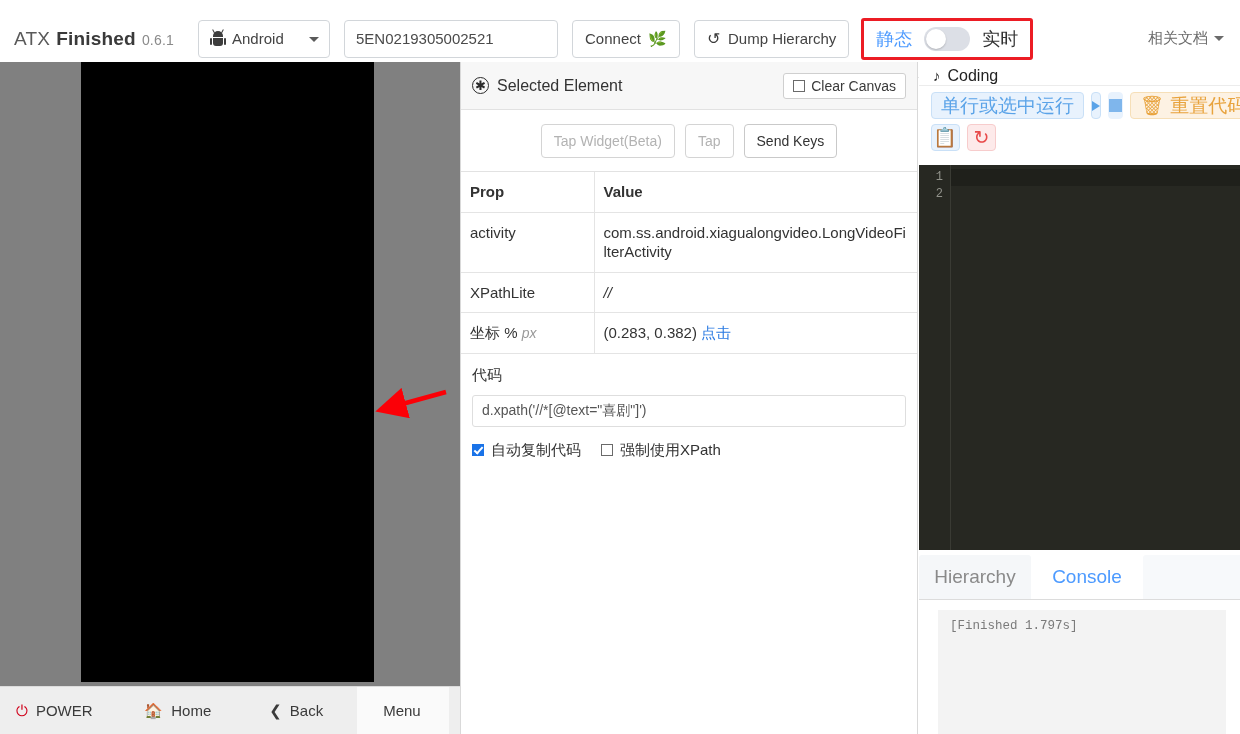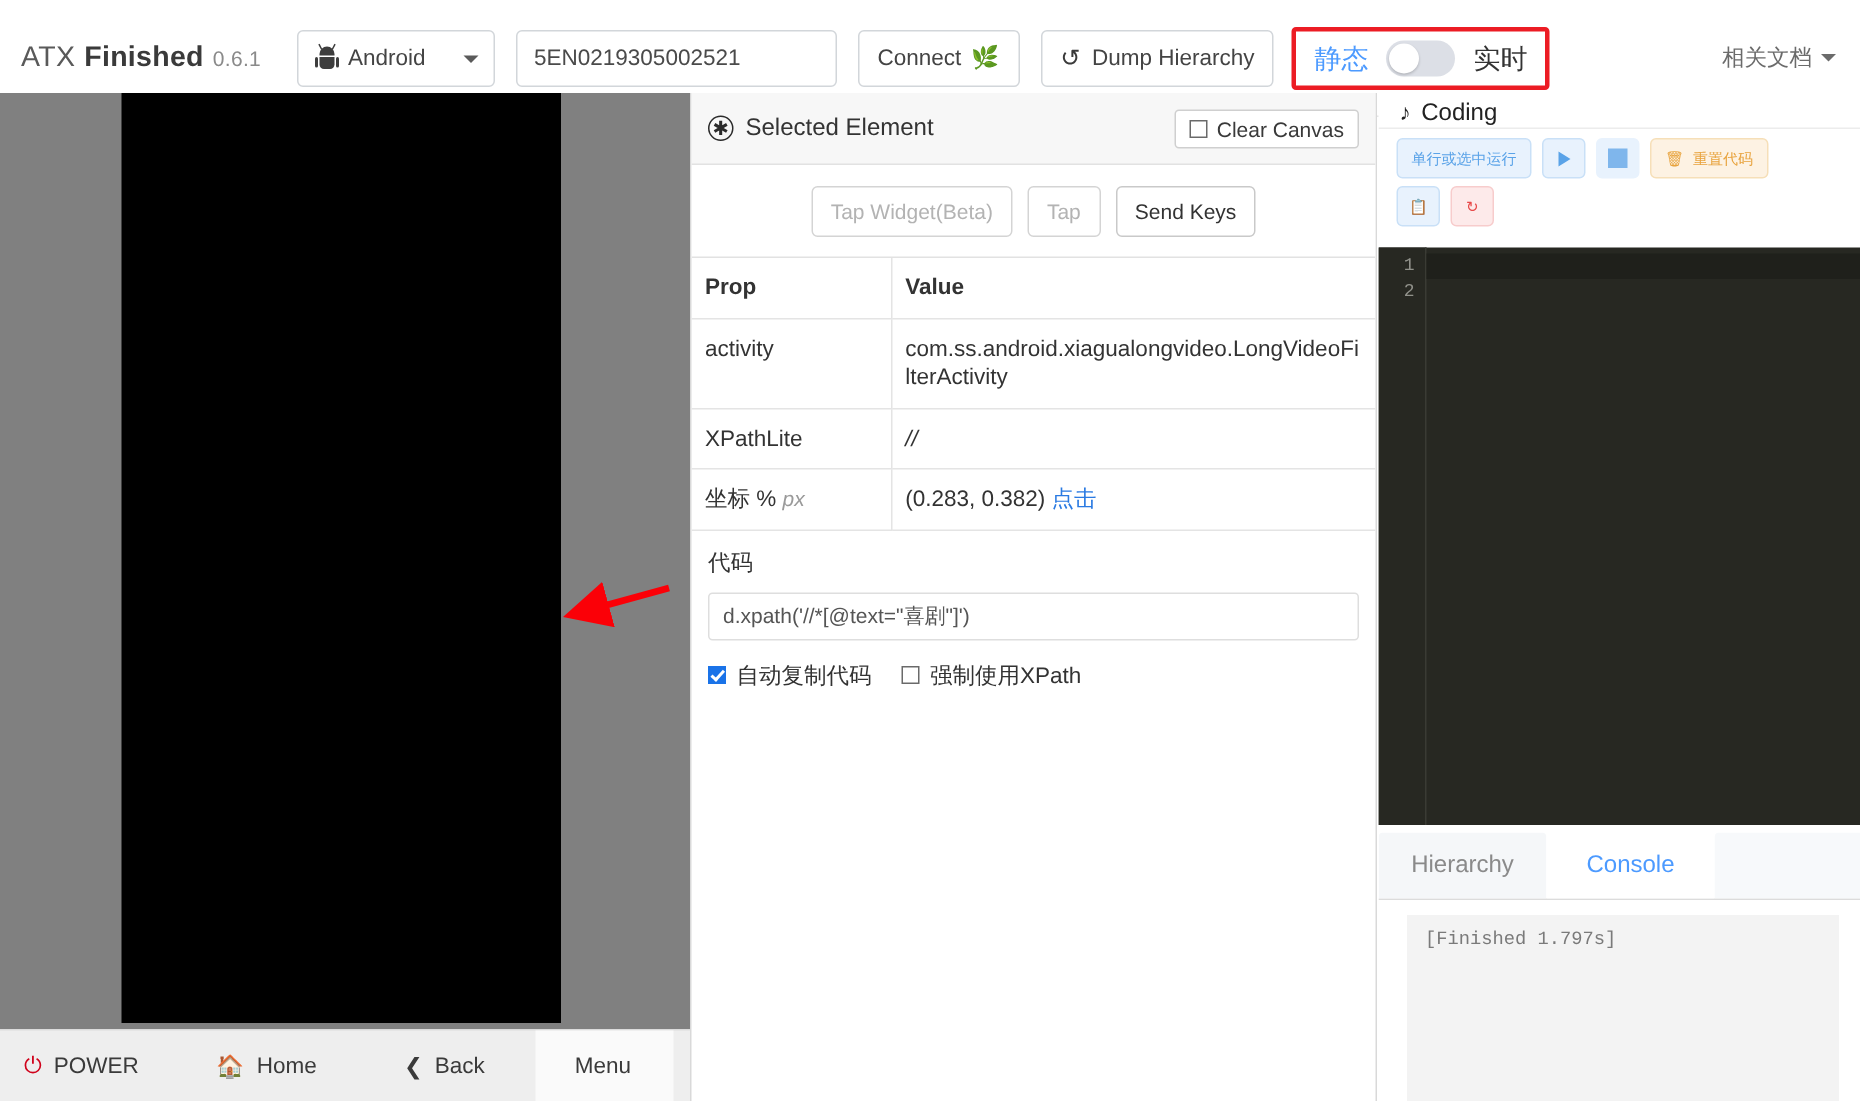--- a/index.html
+++ b/index.html
@@ -211,21 +211,21 @@
   .coding-head {
     height: 24px; display: flex; align-items: center; padding: 4px 0 0 14px;
     font-size: 16px; color: #222; gap: 7px; border-bottom: 1px solid #ececec;
   }
   .note-ico { font-size: 15px; color: #222; }
 
   .coding-tools { padding: 6px 0 6px 12px; }
   .tool-line { display: flex; align-items: center; gap: 7px; margin-bottom: 5px; }
   .tbtn {
     height: 27px; border-radius: 4px; display: inline-flex; align-items: center;
-    justify-content: center; font-size: 10px; cursor: pointer; padding: 0 9px;
+    justify-content: center; font-size: 19px; cursor: pointer; padding: 0 9px;
     white-space: nowrap;
   }
   .tbtn.blue { background: #e8f2fd; border: 1px solid #c9e0f7; color: #5aa3e8; }
   .tbtn.orange { background: #fdf2e3; border: 1px solid #f6dfb8; color: #e8a33d; gap: 6px; }
   .tbtn.icon-blue { background: #e8f2fd; border: 1px solid #c9e0f7; color: #5aa3e8; width: 29px; padding: 0; }
   .tbtn.icon-red { background: #fdeaea; border: 1px solid #f7cccc; color: #e84a4a; width: 29px; padding: 0; }
   .play-tri {
     width: 0; height: 0; border-top: 5px solid transparent;
     border-bottom: 5px solid transparent; border-left: 8px solid #5aa3e8;
   }
@@ -250,21 +250,21 @@
     background: #1f201b;
   }
 
   .tabs {
     position: absolute; left: 0; top: 490px; width: 321px; height: 48px;
     display: flex; align-items: flex-end; border-bottom: 1px solid #dcdcdc;
     background: #fff;
   }
   .tab {
     height: 44px; min-width: 112px; display: flex; align-items: center;
-    justify-content: center; font-size: 16px; cursor: pointer;
+    justify-content: center; font-size: 19px; cursor: pointer;
     border: 1px solid transparent; background: #f5f7f9; color: #8a8a8a;
     border-top-left-radius: 3px; border-top-right-radius: 3px;
   }
   .tab.active { background: #fff; color: #4c9aff; border-bottom-color: #fff; }
   .tab.filler { min-width: 105px; background: #f7f9fb; }
 
   .console-out {
     position: absolute; left: 19px; top: 548px; width: 288px; height: 179px;
     background: #f3f3f3; padding: 9px 12px;
     font-family: "Liberation Mono", monospace; font-size: 12.5px; color: #7a7a7a;

